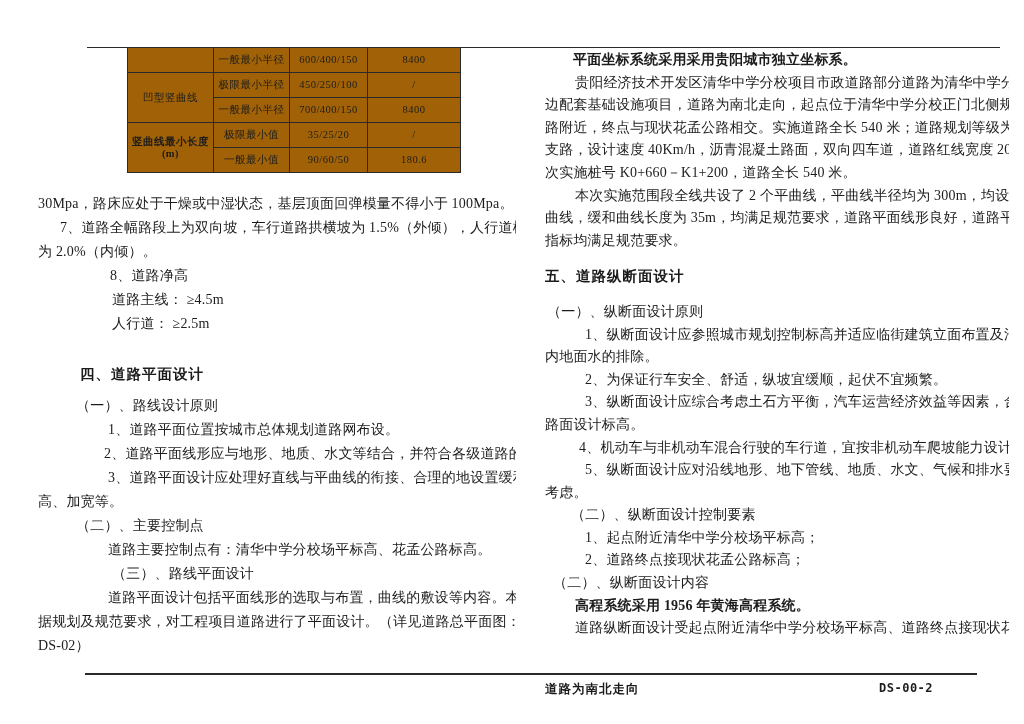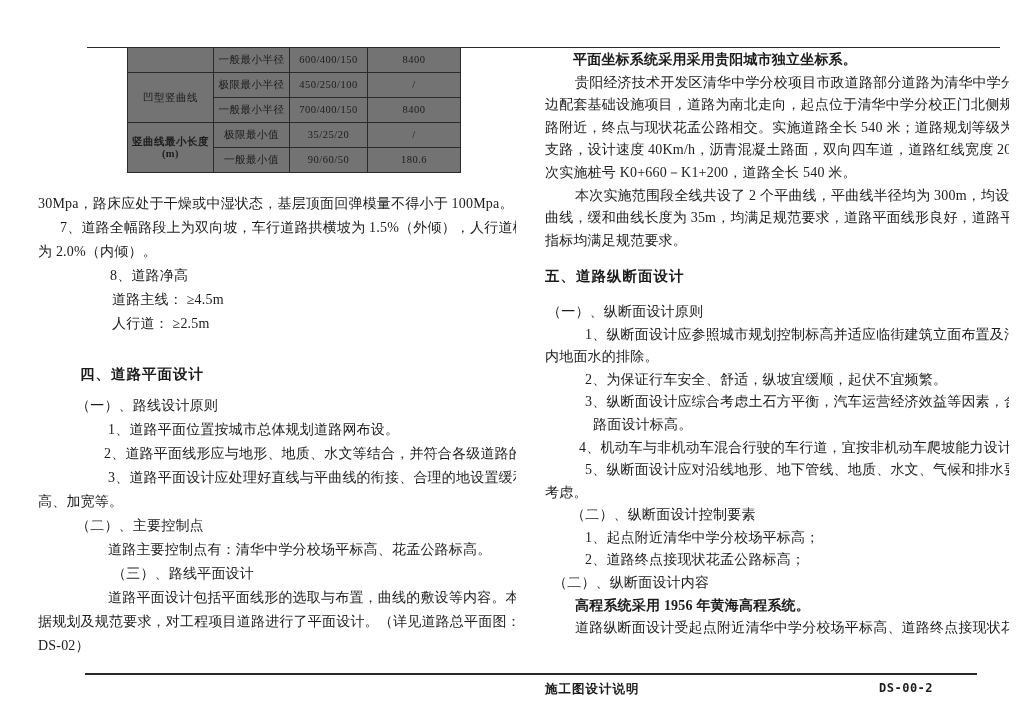--- a/index.html
+++ b/index.html
@@ -11,21 +11,21 @@
     font-family:"Liberation Serif","DejaVu Serif",serif;
     color:#1c1c1c;
   }
   .frame-line{position:absolute;background:#2a2a2a;}
   .top-line{left:87px;top:47px;width:913px;height:1px;}
   .bottom-line{left:85px;top:673px;width:892px;height:2px;}
 
   table.spec{
     position:absolute;left:127px;top:47px;
     border-collapse:collapse;table-layout:fixed;
-    background:#737373;
+    background:#a16207;
   }
   table.spec td{
     border:1px solid #2a2a2a;
     height:24px;padding:0 2px;
     text-align:center;vertical-align:middle;
     font-size:10.5px;line-height:12px;
     letter-spacing:0.5px;
     overflow:hidden;white-space:nowrap;
   }
   .cw1{width:86px;} .cw2{width:76px;} .cw3{width:78px;} .cw4{width:93px;}
@@ -135,29 +135,29 @@
       <div class="ln" style="padding-left: 0px;">次实施桩号 K0+660－K1+200，道路全长 540 米。</div>
       <div class="ln" style="padding-left: 30px;">本次实施范围段全线共设了 2 个平曲线，平曲线半径均为 300m，均设置缓和</div>
       <div class="ln" style="padding-left: 0px;">曲线，缓和曲线长度为 35m，均满足规范要求，道路平面线形良好，道路平面各项</div>
       <div class="ln" style="padding-left: 0px;">指标均满足规范要求。</div>
       <div class="ln h" style="padding-left: 0px; margin-top: 13px;">五、道路纵断面设计</div>
       <div class="ln" style="padding-left: 2px; margin-top: 13px;">（一）、纵断面设计原则</div>
       <div class="ln" style="padding-left: 40px;">1、纵断面设计应参照城市规划控制标高并适应临街建筑立面布置及沿路范围</div>
       <div class="ln" style="padding-left: 0px;">内地面水的排除。</div>
       <div class="ln" style="padding-left: 40px;">2、为保证行车安全、舒适，纵坡宜缓顺，起伏不宜频繁。</div>
       <div class="ln" style="padding-left: 40px;">3、纵断面设计应综合考虑土石方平衡，汽车运营经济效益等因素，合理确定</div>
-      <div class="ln" style="padding-left: 0px; margin-left: 48px;">路面设计标高。</div>
+      <div class="ln" style="padding-left: 0px;">路面设计标高。</div>
       <div class="ln" style="padding-left: 34px;">4、机动车与非机动车混合行驶的车行道，宜按非机动车爬坡能力设计纵坡度。</div>
       <div class="ln" style="padding-left: 40px;">5、纵断面设计应对沿线地形、地下管线、地质、水文、气候和排水要求综合</div>
       <div class="ln" style="padding-left: 0px;">考虑。</div>
       <div class="ln" style="padding-left: 2px; margin-left: 24px;">（二）、纵断面设计控制要素</div>
       <div class="ln" style="padding-left: 40px;">1、起点附近清华中学分校场平标高；</div>
       <div class="ln" style="padding-left: 40px;">2、道路终点接现状花孟公路标高；</div>
       <div class="ln" style="padding-left: 8px;">（二）、纵断面设计内容</div>
       <div class="ln b" style="padding-left: 30px;">高程系统采用 1956 年黄海高程系统。</div>
       <div class="ln" style="padding-left: 30px;">道路纵断面设计受起点附近清华中学分校场平标高、道路终点接现状花孟公</div>
     </div>
 
   <div class="frame-line bottom-line"></div>
-  <div class="footer-title">施工图设计说明</div>
+  <div class="footer-title">道路为南北走向</div>
   <div class="sheet-no">DS-00-2</div>
 
 </div>
 
 </body></html>

